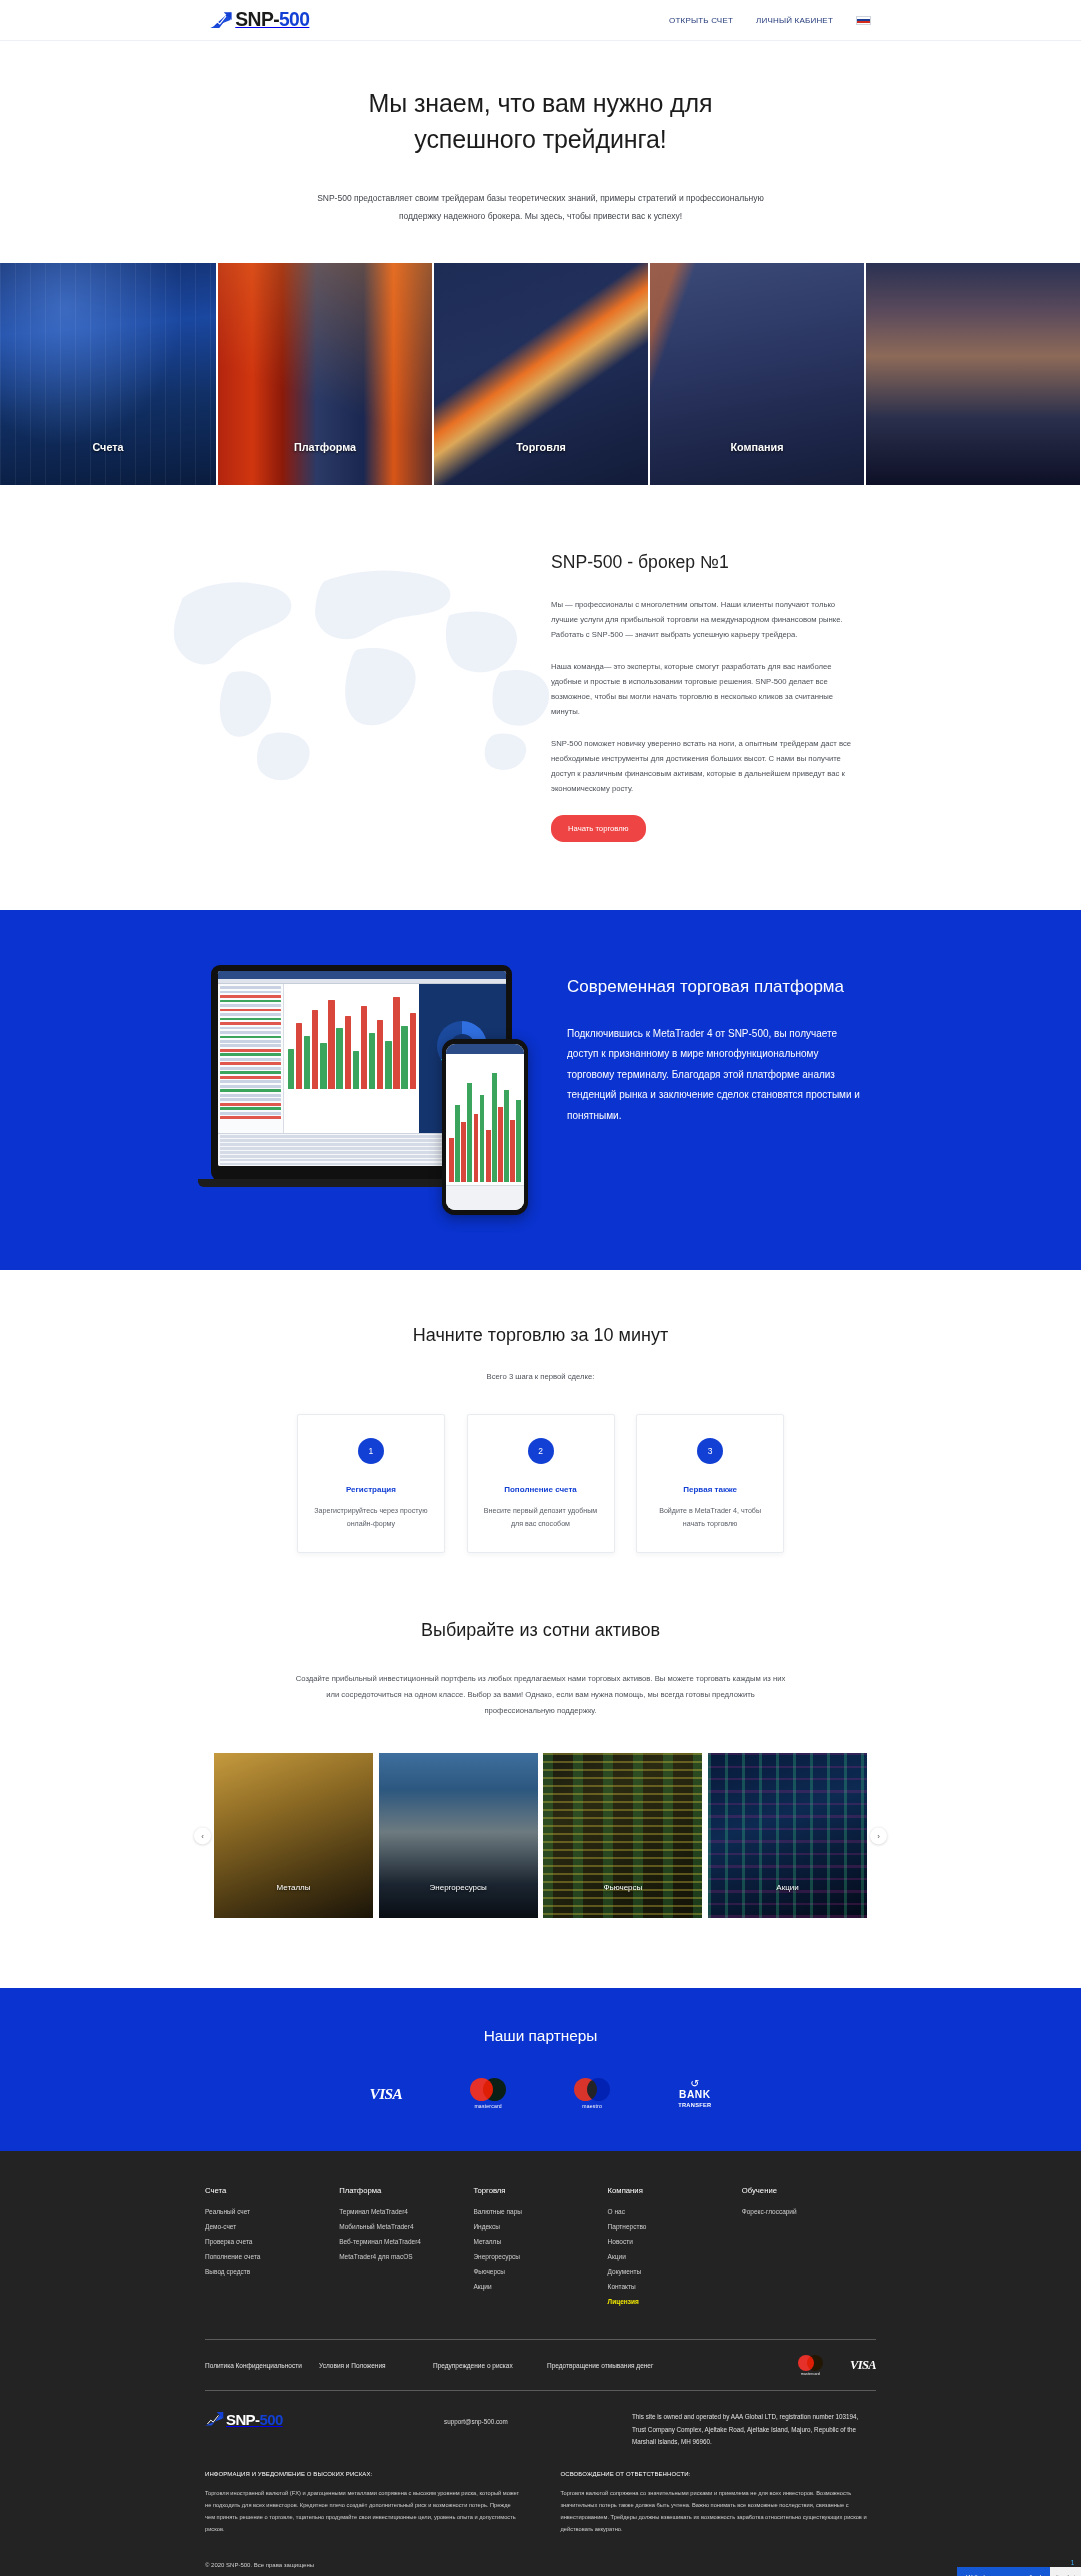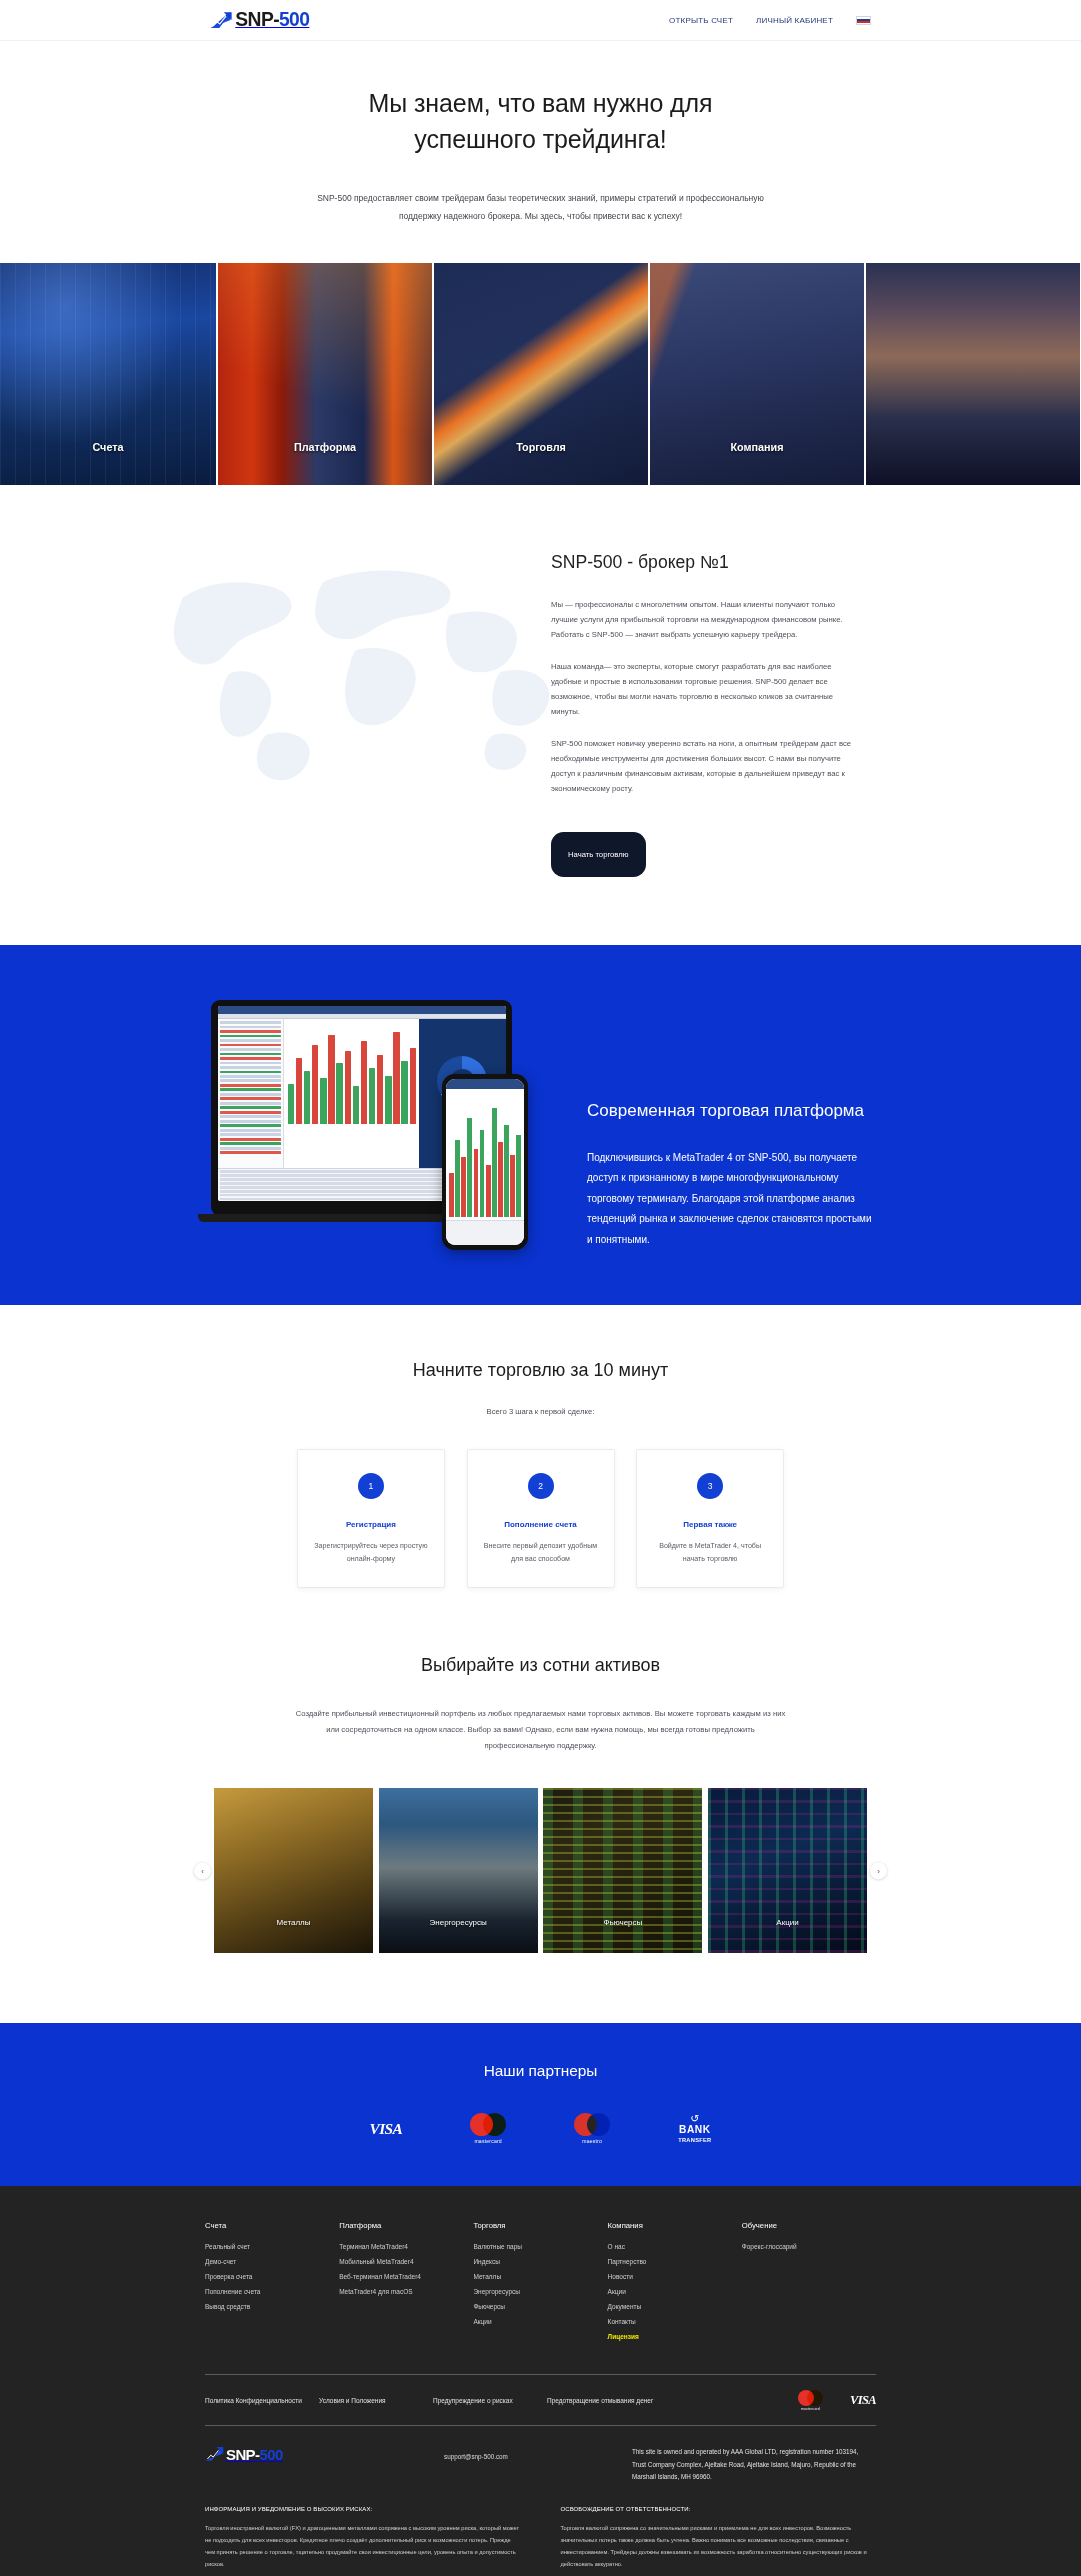--- a/index.html
+++ b/index.html
@@ -86,28 +86,28 @@
   }
   .about-inner{position:relative;width:661px;margin:0 auto;display:flex;}
   .about-col{margin-left:341px;width:301px;}
   .about h2{
     font-size:17.6px;font-weight:normal;color:#222;margin-bottom:24px;
   }
   .about p{
     font-size:7.7px;line-height:1.95;color:#4c5159;margin-bottom:17px;
   }
   .btn-primary{
-    display:inline-block;margin-top:19px;background:#0f172a;color:#fff;
-    border:none;border-radius:12.5px;padding:18px 17px;font-size:7.7px;
+    display:inline-block;margin-top:2px;background:#ef4444;color:#fff;
+    border:none;border-radius:12.5px;padding:9px 17px;font-size:7.7px;
     cursor:pointer;font-family:inherit;
   }
 
   
   .platform{background:#0a33cf;padding:43px 0 55px;}
-  .platform-inner{width:665px;margin:0 auto;display:flex;align-items:flex-end;gap:44px;}
+  .platform-inner{width:665px;margin:0 auto;display:flex;align-items:flex-start;gap:24px;}
   .mockup{position:relative;width:335px;height:262px;flex:0 0 335px;}
   .laptop{
     position:absolute;left:3.4px;top:11.4px;width:301px;height:216px;
     background:#101010;border-radius:9px;padding:6.8px 6.8px 15px;
   }
   .laptop .screen{
     width:100%;height:100%;background:#eef1f5;border-radius:2.3px;overflow:hidden;
     display:flex;flex-direction:column;
   }
   .laptop .topbar{height:7.4px;background:#2b4c86;}

